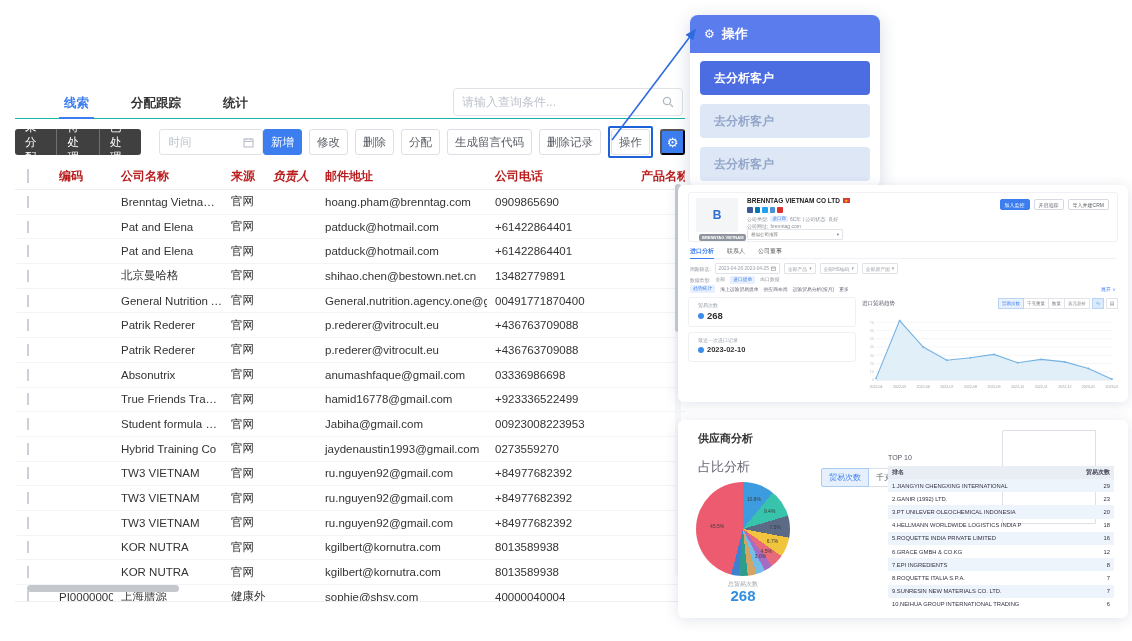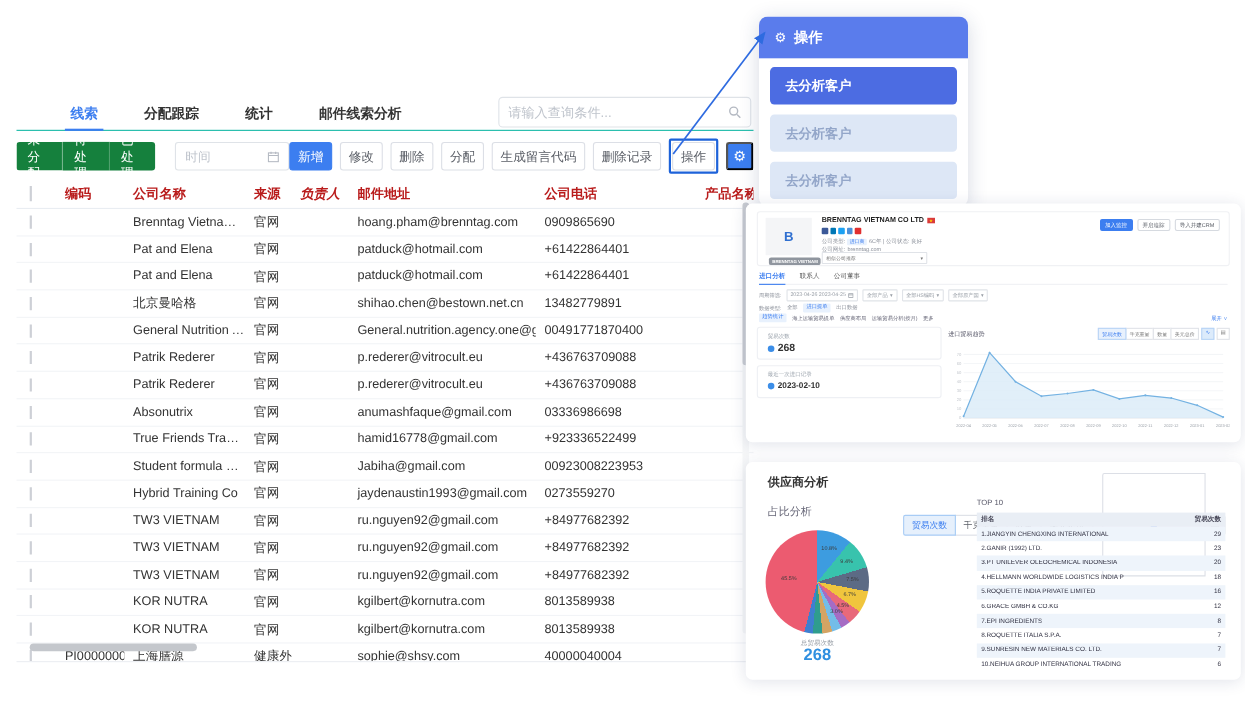--- a/index.html
+++ b/index.html
@@ -11,21 +11,21 @@
   .ltabs{display:flex;height:100%;padding-left:28px;}
   .ltab{padding:0 21px;font-size:12.5px;font-weight:600;color:#333;display:flex;align-items:center;position:relative;cursor:pointer;}
   .ltab.active{color:#3c7ef0;}
   .ltab.active:after{content:"";position:absolute;left:16px;right:16px;bottom:-1px;height:2px;background:#3c7ef0;}
   .search-box{position:absolute;right:2px;top:0;width:228px;height:26px;border:1px solid #dfe3e8;border-radius:4px;display:flex;align-items:center;background:#fff;}
   .search-box input{border:0;outline:0;flex:1;font-size:12px;padding:0 8px;color:#333;background:transparent;font-family:inherit;}
   .search-box input::placeholder{color:#bfc4cc;}
   .search-icon{margin-right:8px;display:flex;}
   .controls-row{margin-top:10px;display:flex;align-items:center;height:26px;}
   .seg{display:flex;}
-  .seg-btn{background:#15803d;color:#fff;font-size:11.5px;padding:0 10px;height:26px;display:flex;align-items:center;cursor:pointer;border-right:1px solid rgba(255,255,255,.25);}
+  .seg-btn{background:#404040;color:#fff;font-size:11.5px;padding:0 10px;height:26px;display:flex;align-items:center;cursor:pointer;border-right:1px solid rgba(255,255,255,.25);}
   .seg-btn:first-child{border-radius:3px 0 0 3px;}
   .seg-btn:last-child{border-radius:0 3px 3px 0;border-right:0;}
   .date-input{margin-left:18px;width:112px;height:24px;border:1px solid #dfe3e8;border-radius:3px;display:flex;align-items:center;justify-content:space-between;padding:0 8px;color:#bfc4cc;font-size:11.5px;background:#fff;}
   .toolbar{margin-left:auto;display:flex;align-items:center;gap:7px;}
   .tbtn{height:26px;padding:0 7px;border:1px solid #dcdfe6;border-radius:3px;background:#fff;color:#5a5e66;font-size:11.5px;display:flex;align-items:center;cursor:pointer;white-space:nowrap;box-sizing:border-box;}
   .tbtn.primary{background:#3c7ef0;border-color:#3c7ef0;color:#fff;text-align:center;}
   .hl-wrap{border:2px solid #1d62d9;border-radius:2px;padding:1px;display:flex;}
   .gear-btn{width:25px;height:26px;background:#3c7ef0;color:#fff;border-radius:3px;display:flex;align-items:center;justify-content:center;font-size:13px;cursor:pointer;font-family:"DejaVu Sans",sans-serif;}
   .thead{margin-top:8px;display:flex;height:26px;align-items:center;border-bottom:1px solid #e9edf2;font-size:12px;font-weight:700;color:#b91c1c;}
   .trow{display:flex;height:23.7px;align-items:center;border-bottom:1px solid #f2f4f7;font-size:11.5px;color:#333;}
@@ -94,21 +94,21 @@
   .supplier-card{position:absolute;left:678px;top:420px;width:450px;height:198px;background:#fff;border-radius:6px;box-shadow:0 2px 14px rgba(30,50,100,.13);z-index:4;}
   .sp-title{position:absolute;left:20px;top:11px;font-size:11px;font-weight:700;color:#333;}
   .sp-btns{position:absolute;right:14px;top:10px;display:flex;align-items:center;}
   .sp-btn{height:19px;padding:0 7px;font-size:8px;border:1px solid #dcdfe6;margin-left:-1px;display:flex;align-items:center;color:#5a5e66;background:#fff;cursor:pointer;box-sizing:border-box;}
   .sp-btn.active{background:#e6f0fc;color:#3c7ef0;border-color:#a8ccf5;z-index:1;}
   .sp-btn.first{border-radius:2px 0 0 2px;}
   .sp-btn.last{border-radius:0 2px 2px 0;}
   .sp-ic{width:19px;height:19px;border:1px solid #dcdfe6;display:flex;align-items:center;justify-content:center;margin-left:-1px;background:#fff;font-size:9px;cursor:pointer;font-family:"DejaVu Sans",sans-serif;box-sizing:border-box;}
   .sp-ic.pie{color:#3c7ef0;margin-left:8px;border-radius:2px 0 0 2px;}
   .sp-ic.grid{color:#9aa0a8;border-radius:0 2px 2px 0;}
-  .sp-seclabel{position:absolute;left:20px;top:38px;font-size:10px;color:#667;}
+  .sp-seclabel{position:absolute;left:20px;top:38px;font-size:13px;color:#667;}
   .pie-wrap{position:absolute;left:18px;top:62px;width:94px;height:94px;}
   .pie{width:94px;height:94px;border-radius:50%;}
   .pie-label{position:absolute;font-size:5px;color:#3b3b3b;transform:translate(-50%,-50%);white-space:nowrap;}
   .sp-total-label{position:absolute;left:10px;top:160px;width:110px;text-align:center;font-size:6px;color:#9aa0a8;}
   .sp-total-value{position:absolute;left:10px;top:167px;width:110px;text-align:center;font-size:15px;font-weight:600;color:#2f8fe0;}
   .top10-title{position:absolute;left:210px;top:34px;font-size:7px;color:#556;}
   .top10{position:absolute;left:210px;top:46px;right:14px;}
   .t10-head{display:flex;height:13px;background:#e9eef5;align-items:center;font-size:6px;font-weight:700;color:#445;padding:0 4px;justify-content:space-between;}
   .t10-row{display:flex;height:13.2px;align-items:center;font-size:5.8px;color:#334;padding:0 4px;justify-content:space-between;}
   .t10-row.odd{background:#eef4fb;}
@@ -118,21 +118,20 @@
 <body>
 
 <div class="screen">
 
   <section class="lead-panel">
     <div class="tabs-row">
       <div class="ltabs" id="leadTabs">
           <div class="ltab active">线索</div>
           <div class="ltab">分配跟踪</div>
           <div class="ltab">统计</div>
-          <div class="ltab">邮件线索分析</div>
         </div>
       <div class="search-box">
         <input placeholder="请输入查询条件..." style="">
         <span class="search-icon">
           <svg width="12" height="12" viewBox="0 0 12 12">
               <circle cx="5" cy="5" r="3.6" fill="none" stroke="#b4b9c2" stroke-width="1.3"></circle>
               <line x1="8" y1="8" x2="11" y2="11" stroke="#b4b9c2" stroke-width="1.3"></line>
             </svg>
         </span>
       </div>

